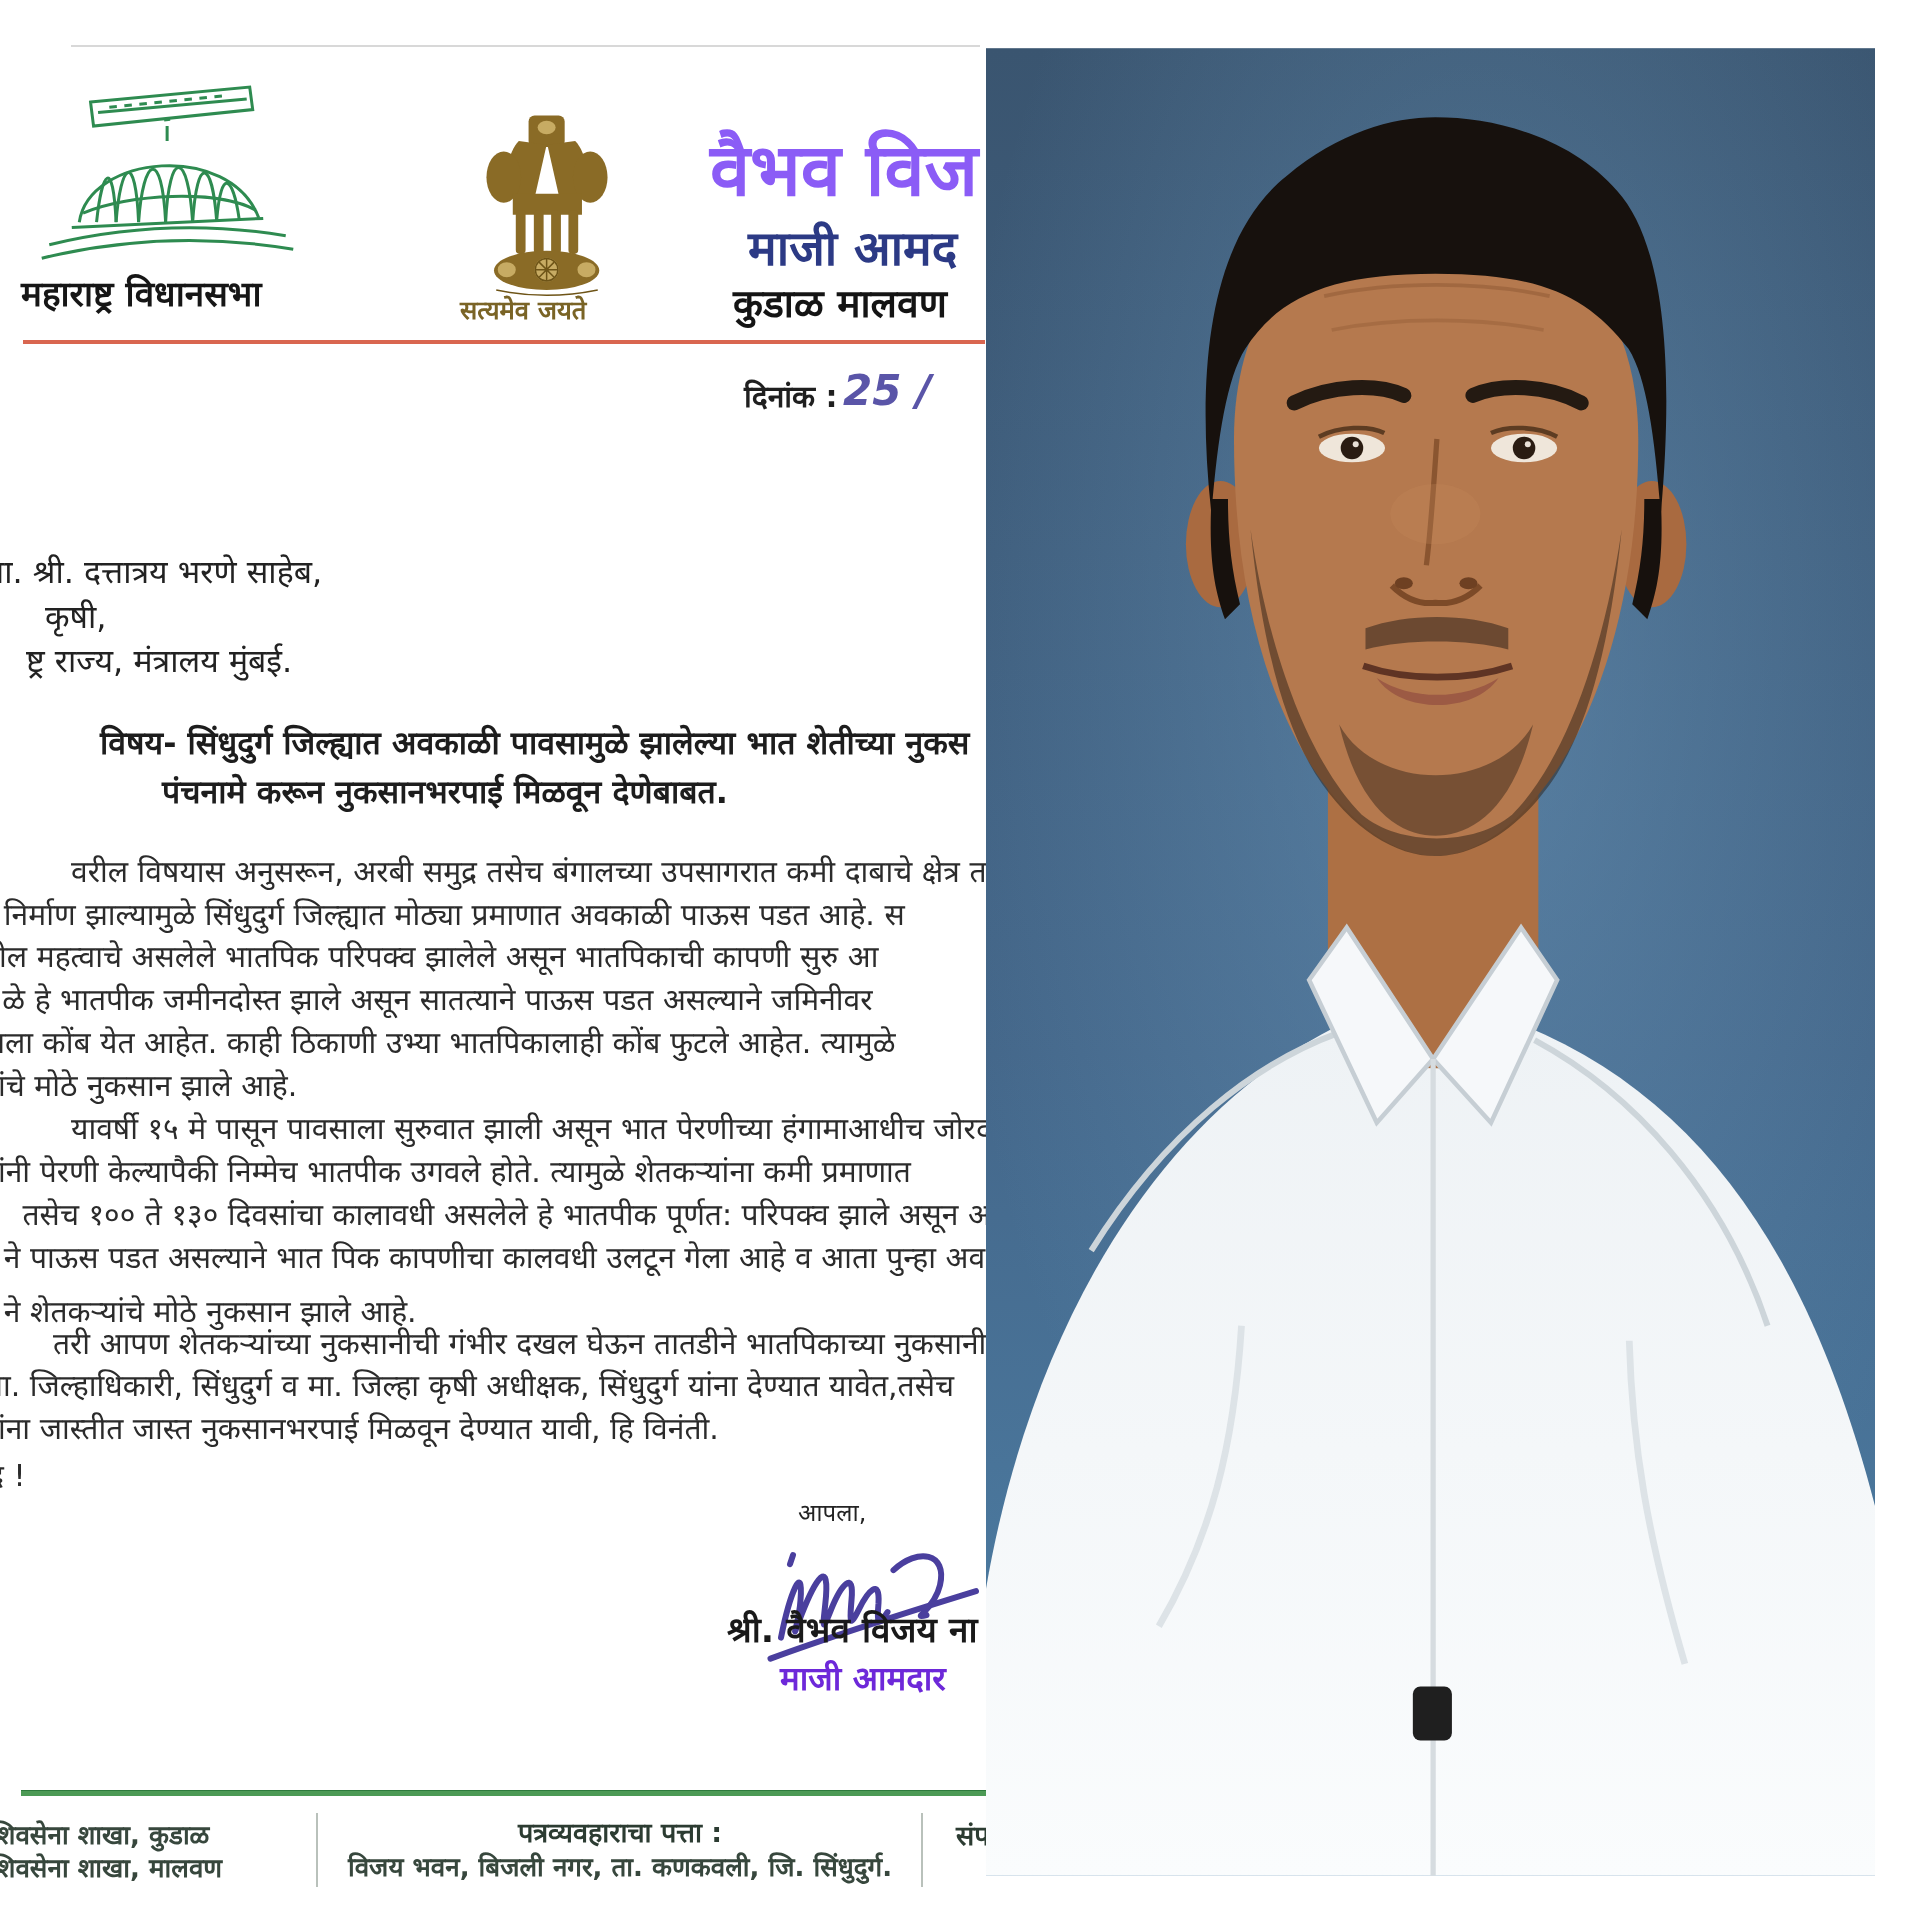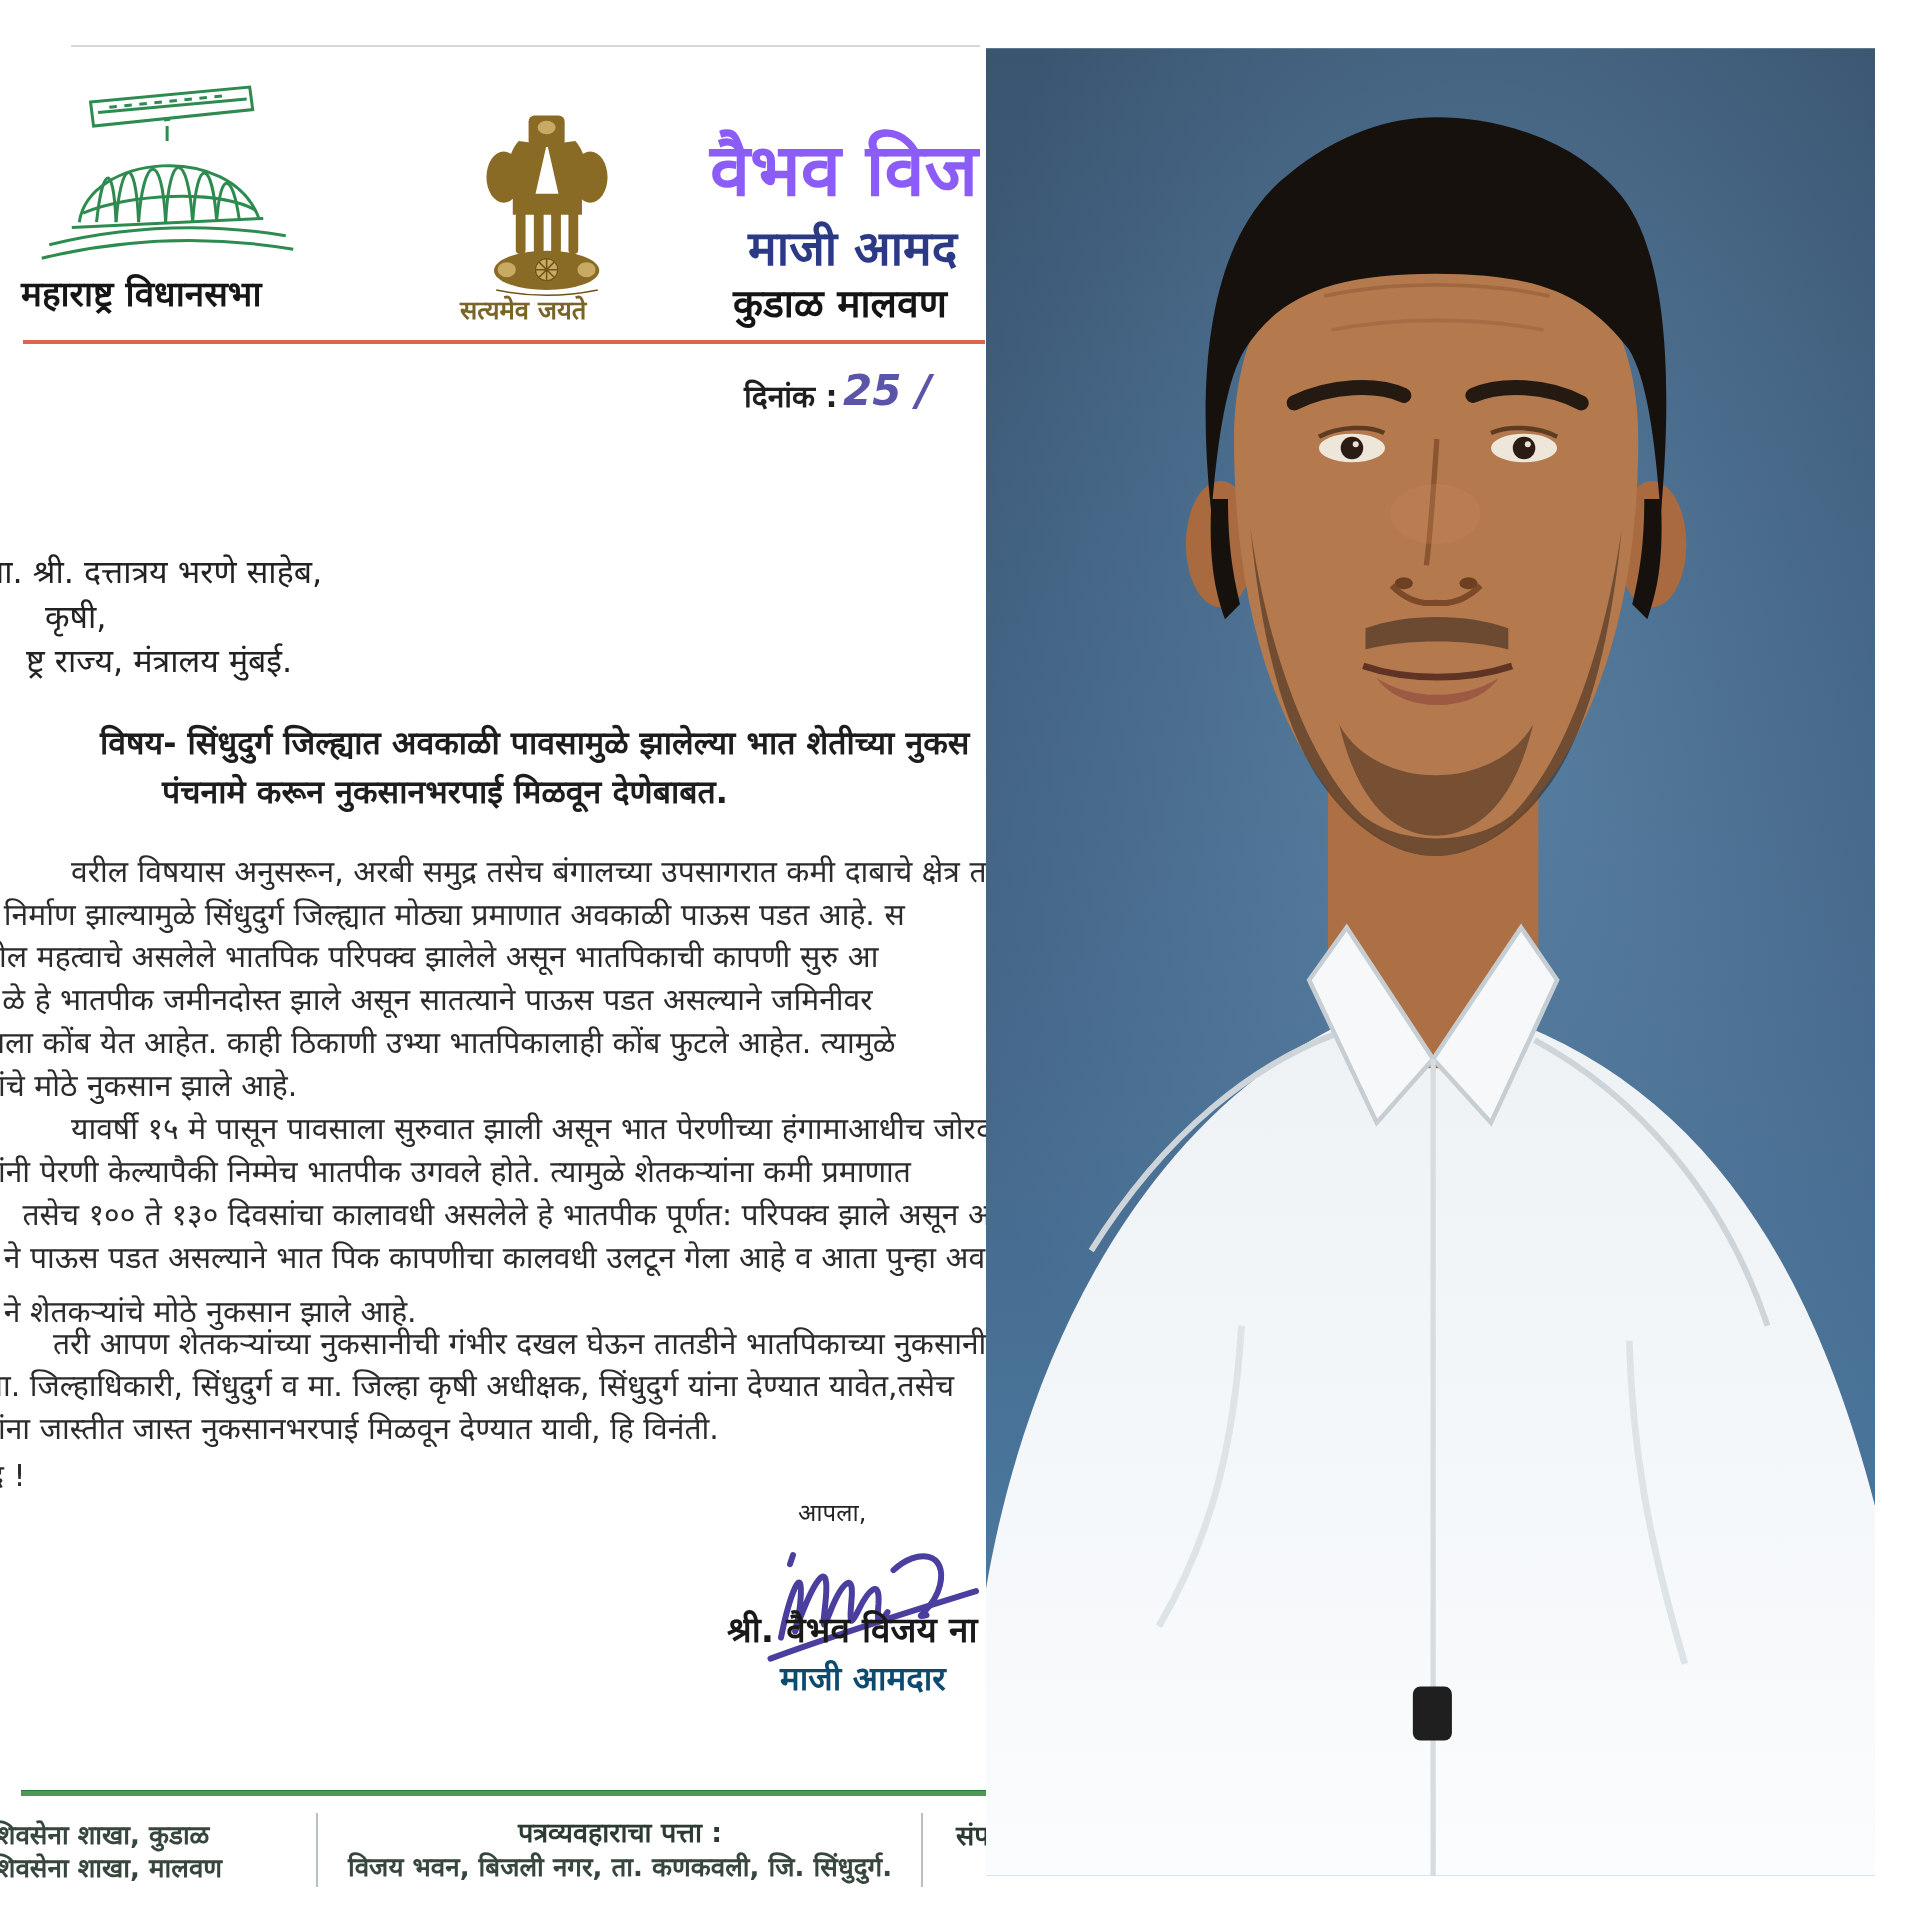--- a/index.html
+++ b/index.html
@@ -16,21 +16,21 @@
   .subj{font-weight:700;color:#1d1d1d;font-size:32px;}
   .addr{font-size:32px;color:#222;font-weight:500;}
   .hdr-title{font-size:72px;font-weight:bold;}
   .hdr-sub1{font-size:48px;font-weight:bold;}
   .hdr-sub2{font-size:39px;font-weight:bold;color:#141414;}
   .assembly{font-size:35px;font-weight:bold;color:#161616;}
   .motto{font-size:25.6px;font-weight:bold;color:#7a6426;}
   .date-label{font-size:30px;font-weight:600;color:#1f1f1f;}
   .date-value{font-size:42px;font-style:italic;font-weight:600;}
   .sign-name{font-size:35px;font-weight:bold;color:#191919;}
-  .sign-desig{font-size:33px;font-weight:bold;color:#0c4a6e;}
+  .sign-desig{font-size:33px;font-weight:bold;color:#6d28d9;}
   .salut{font-size:24px;color:#242424;}
   .foot{font-size:26px;color:#37473d;font-weight:600;}
   .foot-b{font-size:27px;color:#2c3c32;font-weight:bold;}
   .rule-red{height:3.8px;background:#d96650;}
   .rule-green{height:5.3px;background:#4c9a55;border-top:1.5px solid #2e7a3c;}
   .vsep{width:2.3px;background:#b9c1bb;}
   .rule-faint{height:2.3px;background:#d8d8d8;}
 </style>
 </head>
 <body>

